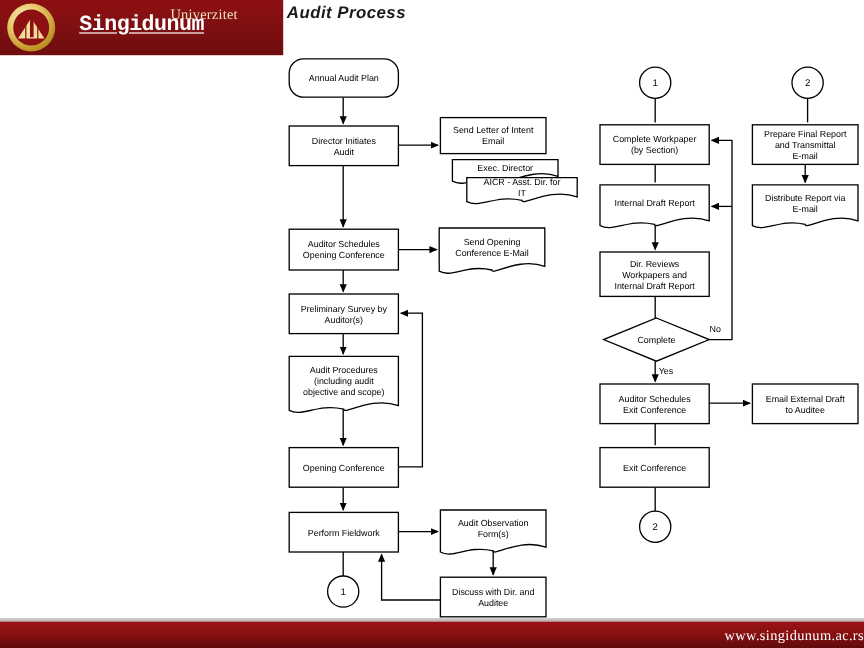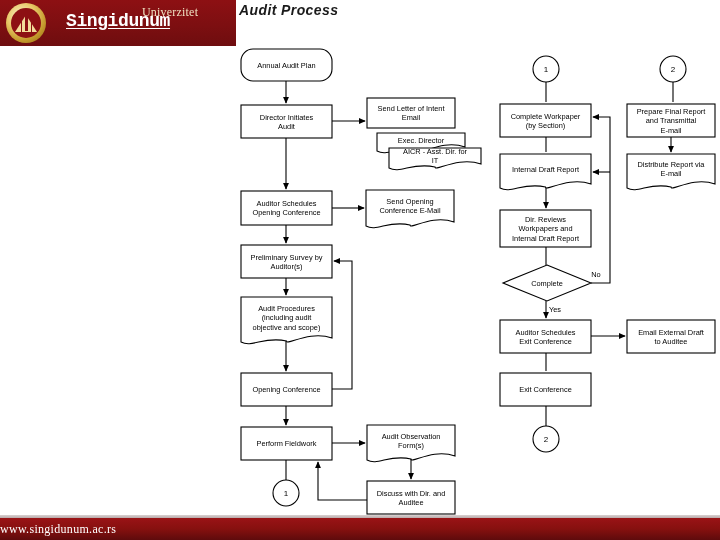--- a/index.html
+++ b/index.html
@@ -60,21 +60,21 @@
   
   .footer-band{
     position:absolute;left:0;bottom:0;width:720px;height:22px;
     background:linear-gradient(180deg,#9a1316 0%,#86100f 50%,#5e0b0c 100%);
   }
   .footer-rule{
     position:absolute;left:0;bottom:22px;width:720px;height:3px;
     background:linear-gradient(180deg,#d9d2d2 0%,#b9a9a9 100%);
   }
   .footer-text{
-    position:absolute;left:0;bottom:3px;width:720px;text-align:left;
+    position:absolute;left:0;bottom:3px;width:720px;text-align:right;
     color:#ffffff;font-family:"Liberation Serif",serif;font-size:12px;
     letter-spacing:.3px;
   }
   
   .page-title{
     position:absolute;left:239px;top:2px;
     font-size:14px;font-weight:700;color:#1a1a1a;letter-spacing:.4px;font-style:italic;
   }
   
   #flow{position:absolute;left:0;top:0;}

